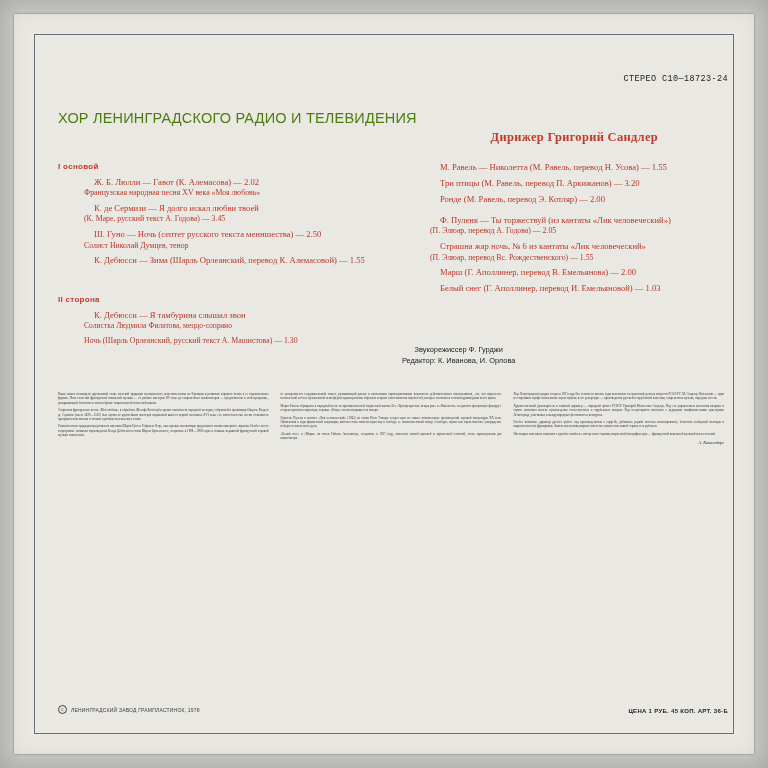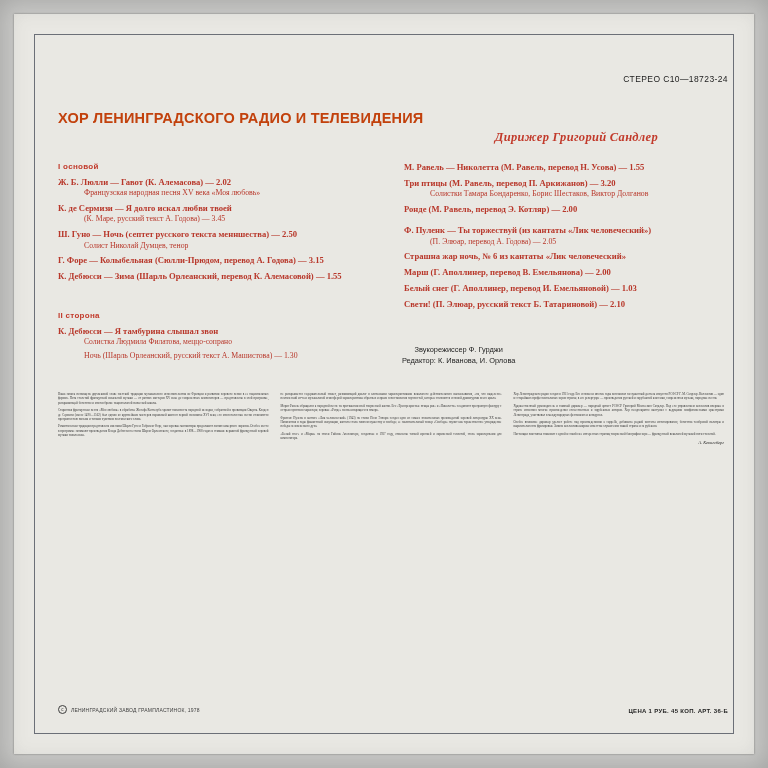--- a/index.html
+++ b/index.html
@@ -16,53 +16,52 @@
     box-shadow:0 0 2px rgba(0,0,0,.4);
   }
   .inner-frame{
     position:absolute;
     left:20px;top:20px;right:20px;bottom:20px;
     border:1px solid #6b6f77;
   }
   .catalog{
     position:absolute;right:26px;top:60px;
     font-size:8.5px;letter-spacing:.4px;color:#1c1c1c;
-    font-family:Liberation Sans, sans-serif;
+    font-family:Liberation Mono, monospace;
   }
   .title{
     position:absolute;left:44px;top:96px;
-    font-size:14.5px;font-weight:bold;color:#c2410c;
+    font-size:14.5px;font-weight:normal;color:#4d7c0f;
     font-family:"Liberation Sans", sans-serif;
     letter-spacing:.2px;
   }
   .conductor{
     position:absolute;right:96px;top:116px;
     font-size:12.5px;font-weight:bold;color:#c23a2b;
     font-family:"Liberation Serif", serif;
     letter-spacing:.3px;
-    font-style:italic;
   }
   .col-left{
     position:absolute;left:44px;top:148px;width:330px;
   }
   .col-right{
     position:absolute;left:390px;top:148px;width:320px;
   }
   .side-head{
     font-size:8px;font-weight:bold;color:#c23a2b;
     font-family:"Liberation Sans", sans-serif;
     margin-bottom:6px;letter-spacing:.3px;
   }
   .track{
     margin-bottom:4.5px;
     color:#b8372a;
     font-size:8.6px;
     line-height:1.32;
   }
-  .track .main{font-weight:bold;}
+  .track .main{font-weight:normal;margin-left:36px;}
   .track .sub{display:block;padding-left:26px;font-size:7.8px;}
   .track .sub2{display:block;padding-left:26px;font-size:7.6px;}
   .credits{
     position:absolute;left:388px;top:330px;
     font-size:7.4px;color:#1d1d1d;line-height:1.5;
     font-family:Liberation Sans, sans-serif;
     text-align:center;
   }
   .notes{
     position:absolute;left:44px;top:378px;right:30px;
@@ -122,63 +121,57 @@
     </div>
     <div class="track">
       <span class="main">К. де Сермизи — Я долго искал любви твоей</span>
       <span class="sub">(К. Маре, русский текст А. Годова) — 3.45</span>
     </div>
     <div class="track">
       <span class="main">Ш. Гуно — Ночь (септет русского текста менншества) — 2.50</span>
       <span class="sub">Солист Николай Думцев, тенор</span>
     </div>
     <div class="track">
-      <span class="main">Г. Форе — Колыбельная (Сюлли-Прюдом, перевод А. Годова) — 3.15</span>
-    </div>
-    <div class="track">
       <span class="main">К. Дебюсси — Зима (Шарль Орлеанский, перевод К. Алемасовой) — 1.55</span>
     </div>
 
     <div class="side-head" style="margin-top:28px;">II сторона</div>
 
     <div class="track">
       <span class="main">К. Дебюсси — Я тамбурина слышал звон</span>
       <span class="sub2">Солистка Людмила Филатова, меццо-сопрано</span>
     </div>
     <div class="track">
       <span class="sub" style="padding-left:26px;font-weight:normal;">Ночь (Шарль Орлеанский, русский текст А. Машистова) — 1.30</span>
     </div>
   </div>
 
   <div class="col-right">
     <div class="track">
       <span class="main">М. Равель — Николетта (М. Равель, перевод Н. Усова) — 1.55</span>
     </div>
     <div class="track">
       <span class="main">Три птицы (М. Равель, перевод П. Аркижанов) — 3.20</span>
-      <span class="sub">Солистки Тамара Бондаренко, Борис Шестаков, Виктор Долганов</span>
     </div>
     <div class="track">
       <span class="main">Ронде (М. Равель, перевод Э. Котляр) — 2.00</span>
     </div>
     <div class="track" style="margin-top:10px;">
       <span class="main">Ф. Пуленк — Ты торжествуй (из кантаты «Лик человеческий»)</span>
       <span class="sub">(П. Элюар, перевод А. Годова) — 2.05</span>
     </div>
     <div class="track">
       <span class="main">Страшна жар ночь, № 6 из кантаты «Лик человеческий»</span>
+      <span class="sub">(П. Элюар, перевод Вс. Рождественского) — 1.55</span>
     </div>
     <div class="track">
       <span class="main">Марш (Г. Аполлинер, перевод В. Емельянова) — 2.00</span>
     </div>
     <div class="track">
       <span class="main">Белый снег (Г. Аполлинер, перевод И. Емельяновой) — 1.03</span>
-    </div>
-    <div class="track">
-      <span class="main">Свети! (П. Элюар, русский текст Б. Татариновой) — 2.10</span>
     </div>
   </div>
 
   <div class="credits">
     <div>Звукорежиссер Ф. Гурджи</div>
     <div>Редактор: К. Иванова, И. Орлова</div>
   </div>
 
   <div class="notes">
     <div class="nc">

